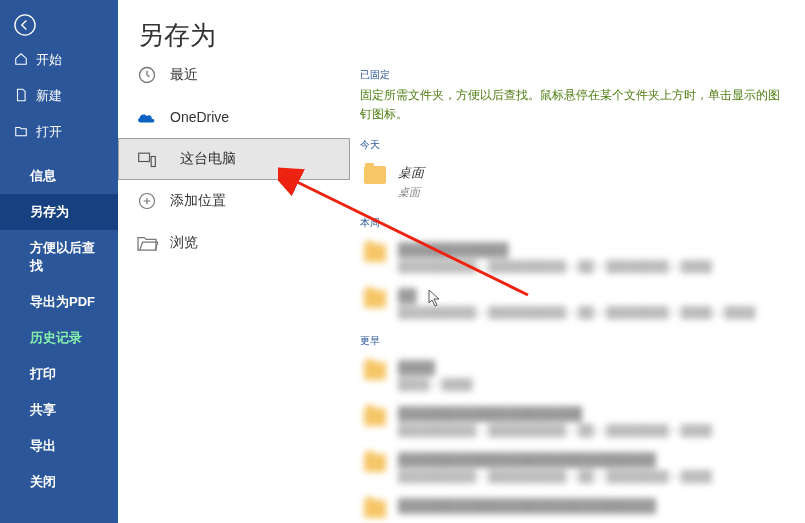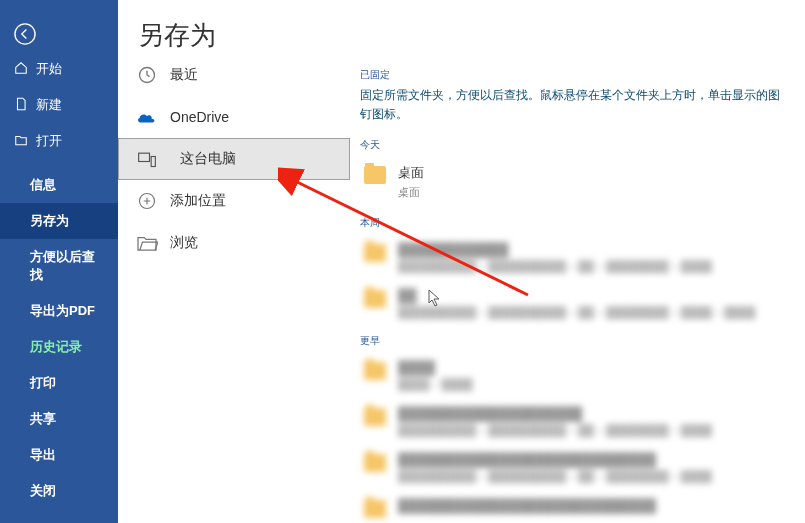--- a/index.html
+++ b/index.html
@@ -11,21 +11,21 @@
       display: flex;
       overflow: hidden;
       background: #fff;
     }
     .sidebar {
       width: 118px;
       background: #2b579a;
       color: #fff;
       display: flex;
       flex-direction: column;
-      padding-top: 17px;
+      padding-top: 8px;
     }
     .back-btn {
       padding: 6px 14px;
       cursor: pointer;
     }
     .back-btn svg { display: block; }
     .nav-item {
       display: flex;
       align-items: center;
       padding: 9px 14px;
@@ -90,21 +90,21 @@
       overflow: hidden;
       color: #444;
     }
     .section-head {
       color: #2b579a;
       font-size: 10px;
       margin: 8px 0 4px;
     }
     .hint {
       font-size: 12px;
-      color: #0c4a6e;
+      color: #4d7c0f;
       margin-bottom: 14px;
       line-height: 1.6;
     }
     .folder-row {
       display: flex;
       align-items: flex-start;
       gap: 12px;
       padding: 8px 4px;
       cursor: pointer;
     }
@@ -117,21 +117,21 @@
       position: relative;
     }
     .folder-icon::before {
       content: "";
       position: absolute;
       top: -3px; left: 1px;
       width: 9px; height: 3px;
       background: #f6c667;
       border-radius: 1px 1px 0 0;
     }
-    .folder-text { display: flex; flex-direction: column; gap: 3px; }
+    .folder-text { display: flex; flex-direction: column; gap: 3px; font-style: italic; }
     .folder-title { font-size: 13px; color: #333; }
     .folder-sub { font-size: 11px; color: #888; }
     .blur { filter: blur(3px); color: #aaa; }
     .blur .folder-title { color: #999; }
     .blur .folder-sub { color: #bbb; }
     .arrow-overlay {
       position: absolute;
       left: 160px;
       top: 95px;
       pointer-events: none;

